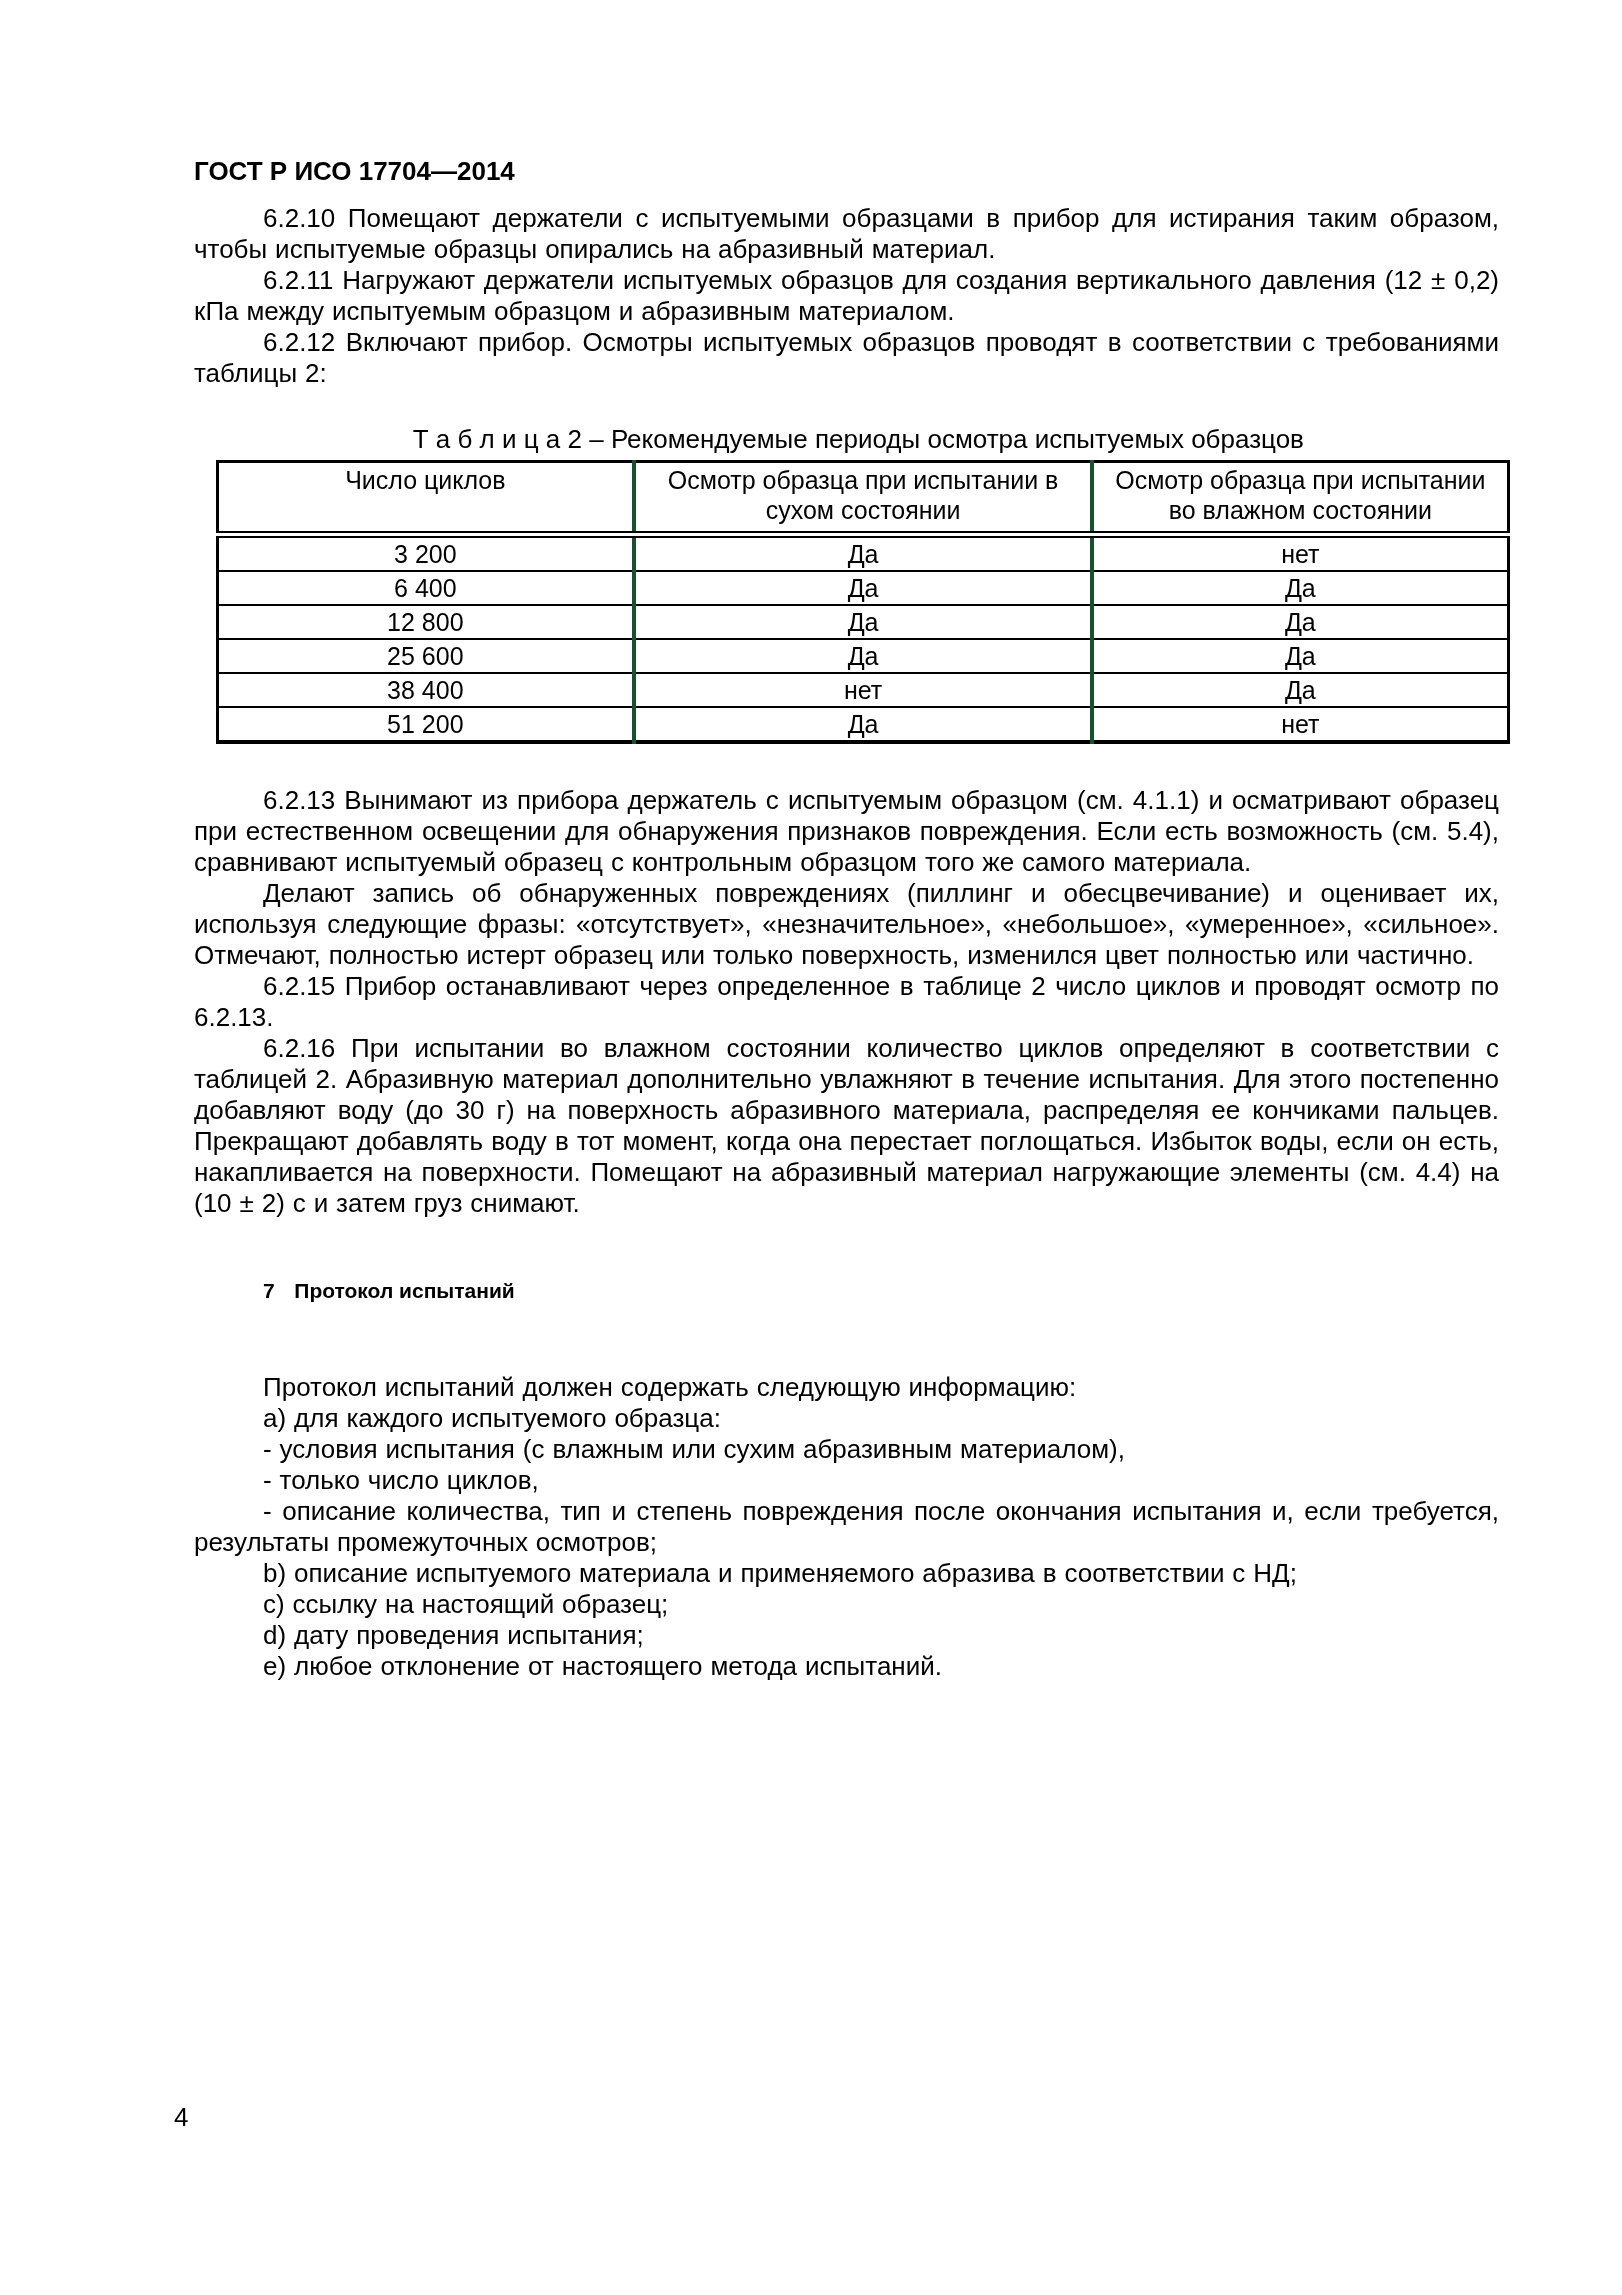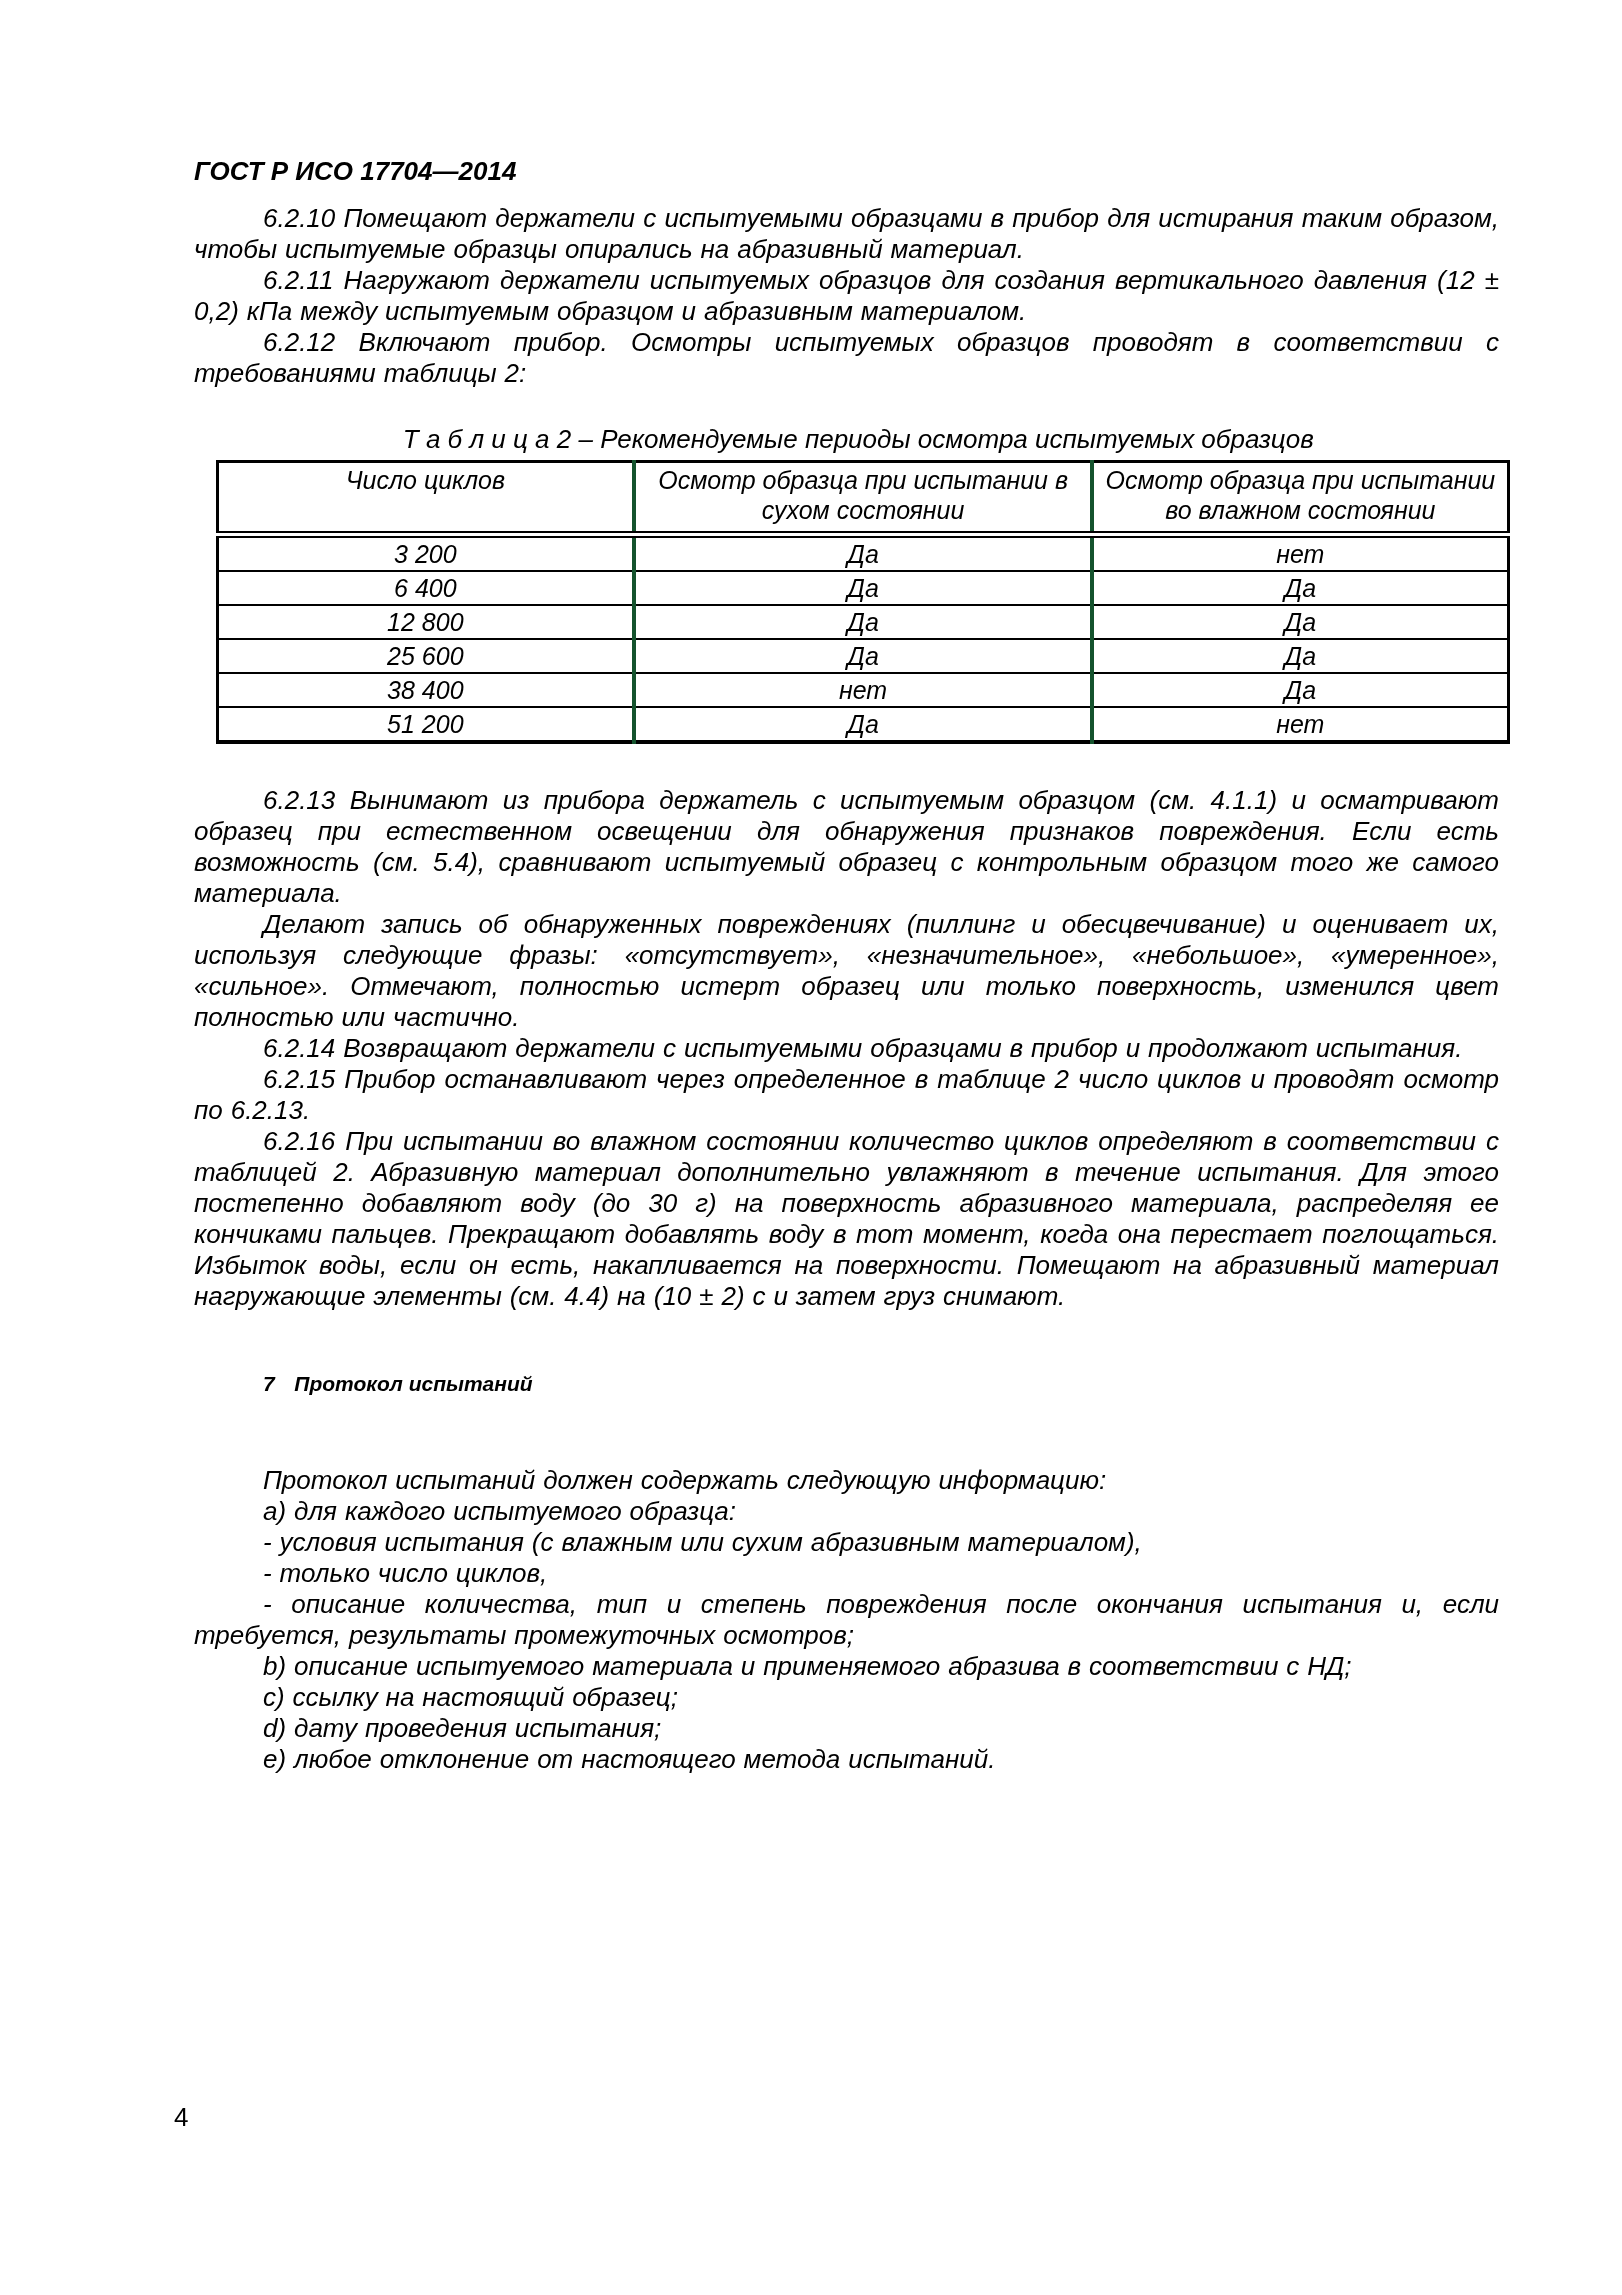--- a/index.html
+++ b/index.html
@@ -7,21 +7,20 @@
     position: relative;
     width: 1623px;
     height: 2295px;
     background: #ffffff;
     color: #000000;
     font-family: "Liberation Sans", sans-serif;
     overflow: hidden;
   }
   .content {
     padding: 156px 124px 0 194px; 
-    font-style: italic;
   }
   .std-header {
     font-size: 26px;
     line-height: 31px;
     font-weight: bold;
     margin: 0 0 15.7px 0;
   }
   .body-para {
     margin: 0;
     font-size: 26px;
@@ -140,21 +139,20 @@
         <tr>
           <td>51 200</td>
           <td class="c2">Да</td>
           <td class="c3">нет</td>
         </tr>
       </tbody>
     </table>
 
     <p class="body-para after-table">6.2.13 Вынимают из прибора держатель с испытуемым образцом (см. 4.1.1) и осматривают образец при естественном освещении для обнаружения признаков повреждения. Если есть возможность (см. 5.4), сравнивают испытуемый образец с контрольным образцом того же самого материала.</p>
     <p class="body-para">Делают запись об обнаруженных повреждениях (пиллинг и обесцвечивание) и оценивает их, используя следующие фразы: «отсутствует», «незначительное», «небольшое», «умеренное», «сильное». Отмечают, полностью истерт образец или только поверхность, изменился цвет полностью или частично.</p>
-    <p class="body-para">6.2.14 Возвращают держатели с испытуемыми образцами в прибор и продолжают испытания.</p>
     <p class="body-para">6.2.15 Прибор останавливают через определенное в таблице 2 число циклов и проводят осмотр по 6.2.13.</p>
     <p class="body-para">6.2.16 При испытании во влажном состоянии количество циклов определяют в соответствии с таблицей 2. Абразивную материал дополнительно увлажняют в течение испытания. Для этого постепенно добавляют воду (до 30 г) на поверхность абразивного материала, распределяя ее кончиками пальцев. Прекращают добавлять воду в тот момент, когда она перестает поглощаться. Избыток воды, если он есть, накапливается на поверхности. Помещают на абразивный материал нагружающие элементы (см. 4.4) на (10&nbsp;±&nbsp;2)&nbsp;с и затем груз снимают.</p>
 
     <div class="section-heading">
       <span class="sec-num">7</span><span>Протокол испытаний</span>
     </div>
 
     <p class="body-para">Протокол испытаний должен содержать следующую информацию:</p>
     <p class="body-para">a) для каждого испытуемого образца:</p>
     <p class="body-para">- условия испытания (с влажным или сухим абразивным материалом),</p>

